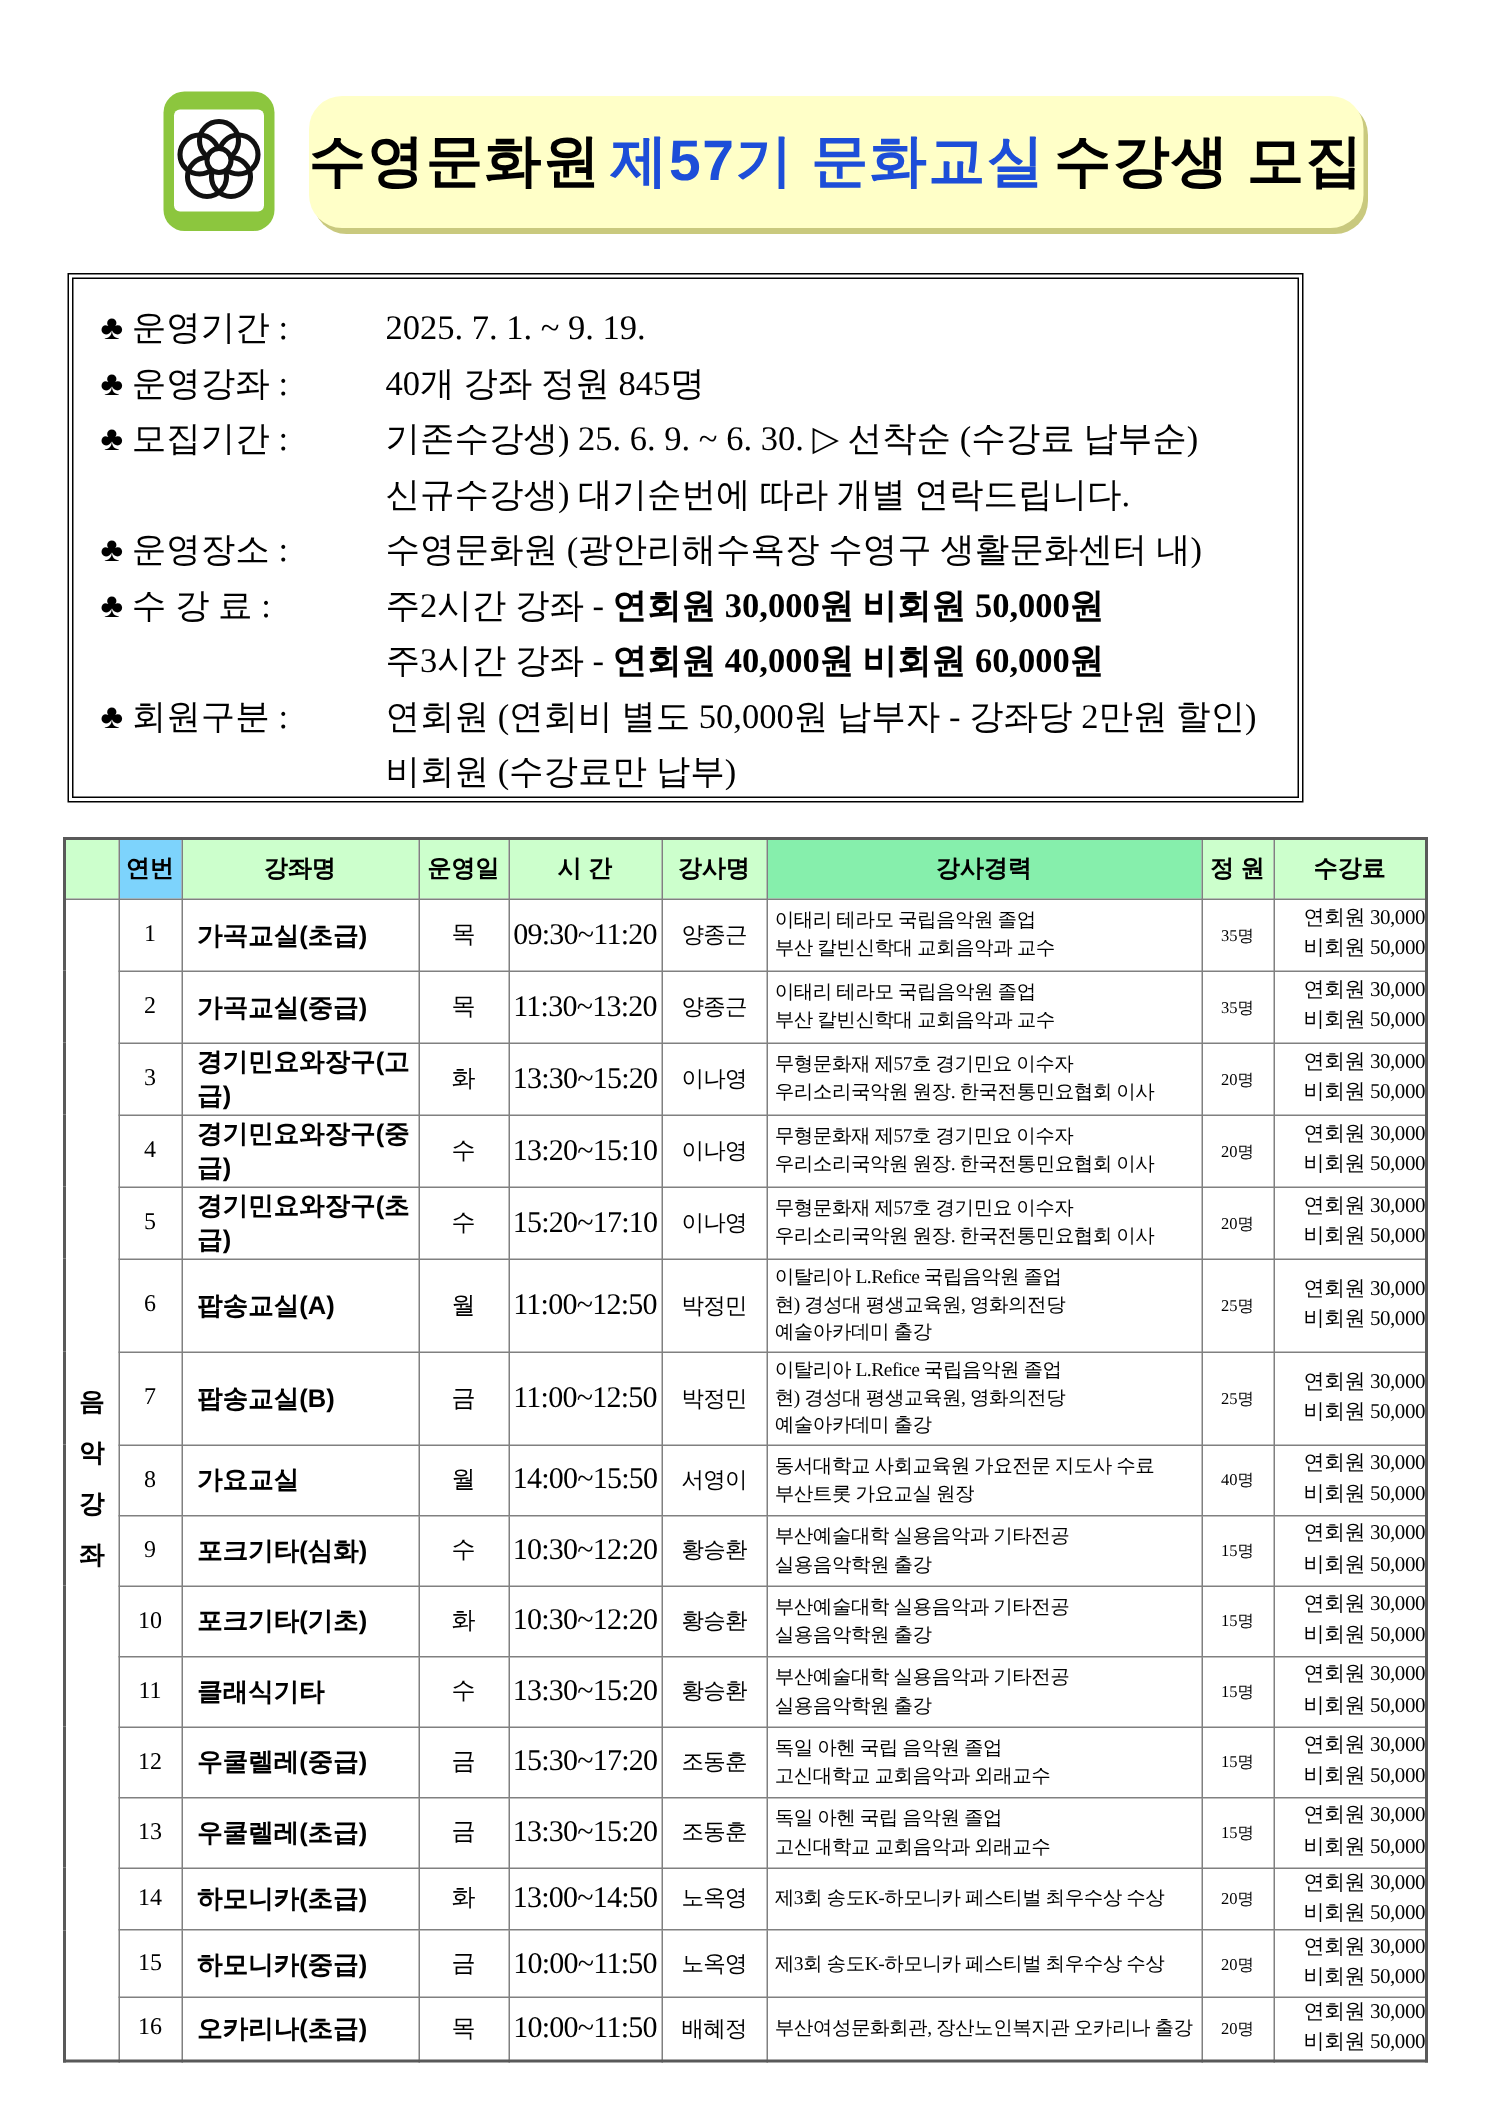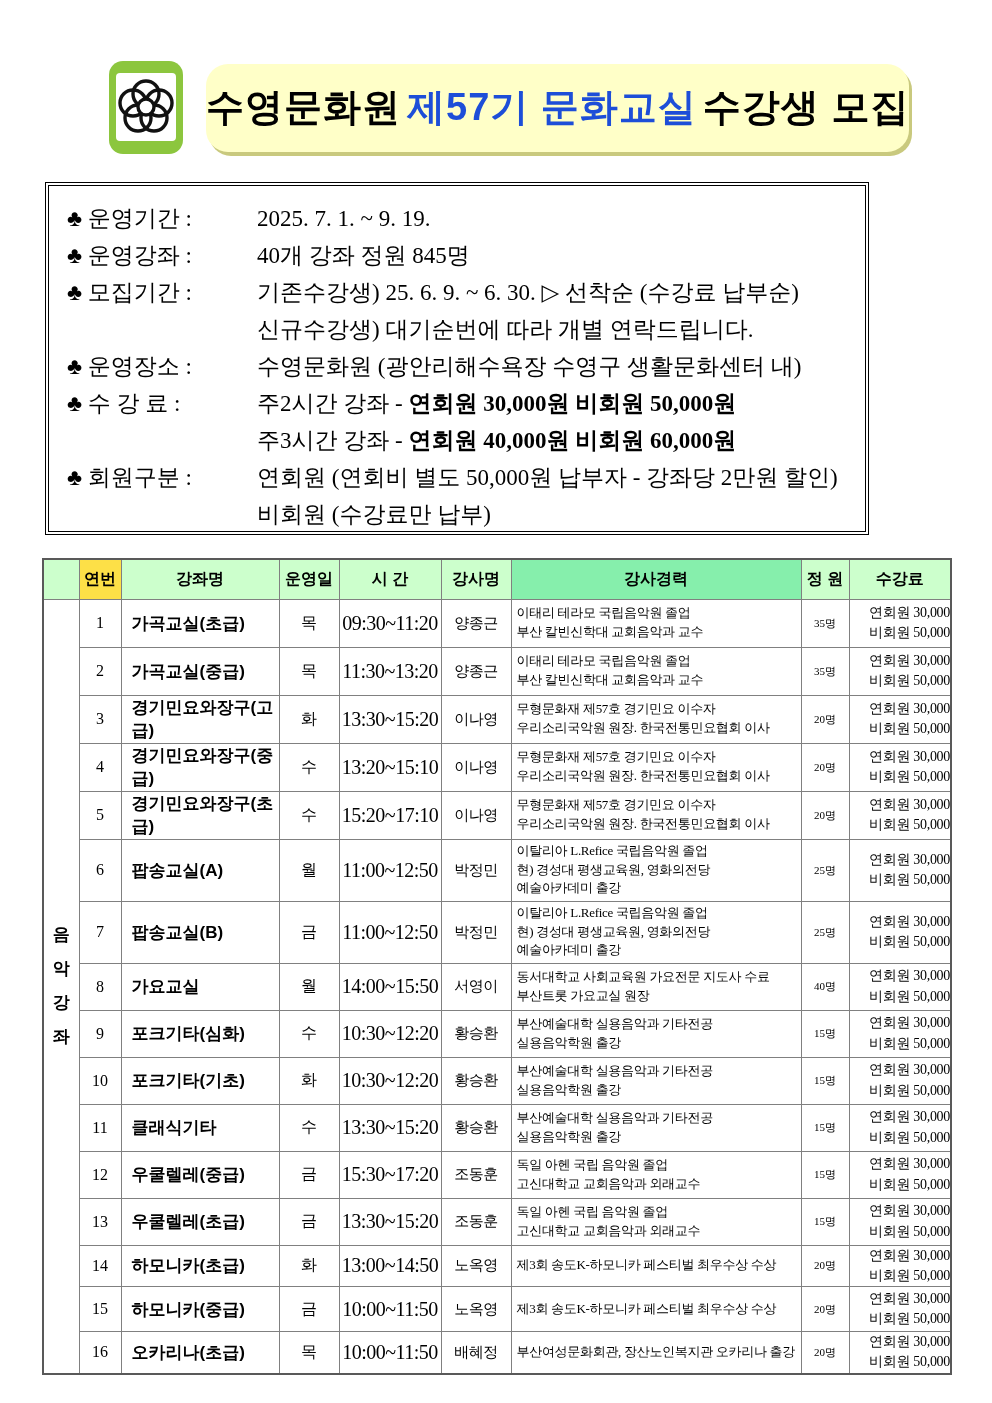--- a/index.html
+++ b/index.html
@@ -137,21 +137,21 @@
       <col style="width:60px">
         <col style="width:102px">
         <col style="width:70px">
       <col style="width:290px">
         <col style="width:48px">
         <col style="width:102px">
     </colgroup>
     <thead id="thead">
         <tr>
           <th style="background: rgb(204, 255, 204);"></th>
-          <th style="background: #fde047;">연번</th>
+          <th style="background: #7dd3fc;">연번</th>
           <th style="background: rgb(204, 255, 204);">강좌명</th>
           <th style="background: rgb(204, 255, 204);">운영일</th>
           <th style="background: rgb(204, 255, 204);">시 간</th>
           <th style="background: rgb(204, 255, 204);">강사명</th>
           <th style="background: #86efac;">강사경력</th>
           <th style="background: rgb(204, 255, 204);">정 원</th>
           <th style="background: rgb(204, 255, 204);">수강료</th>
         </tr>
       </thead>
     <tbody id="tbody">

